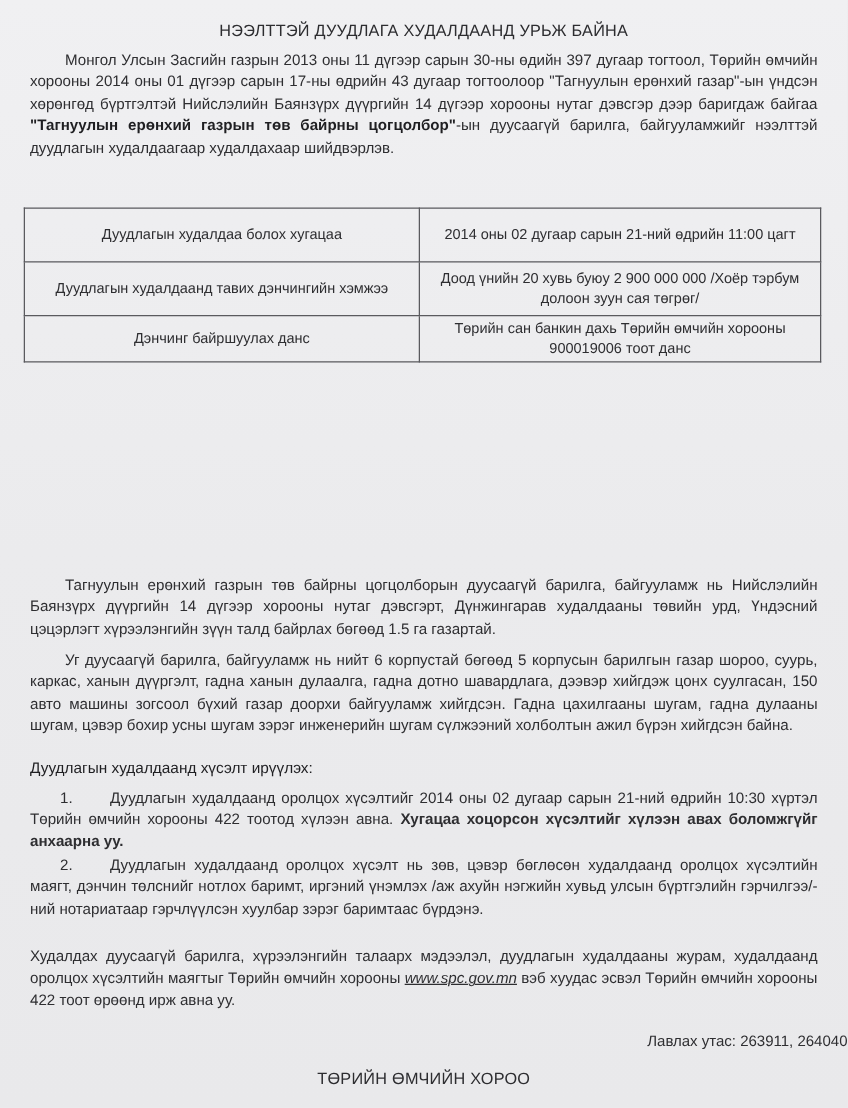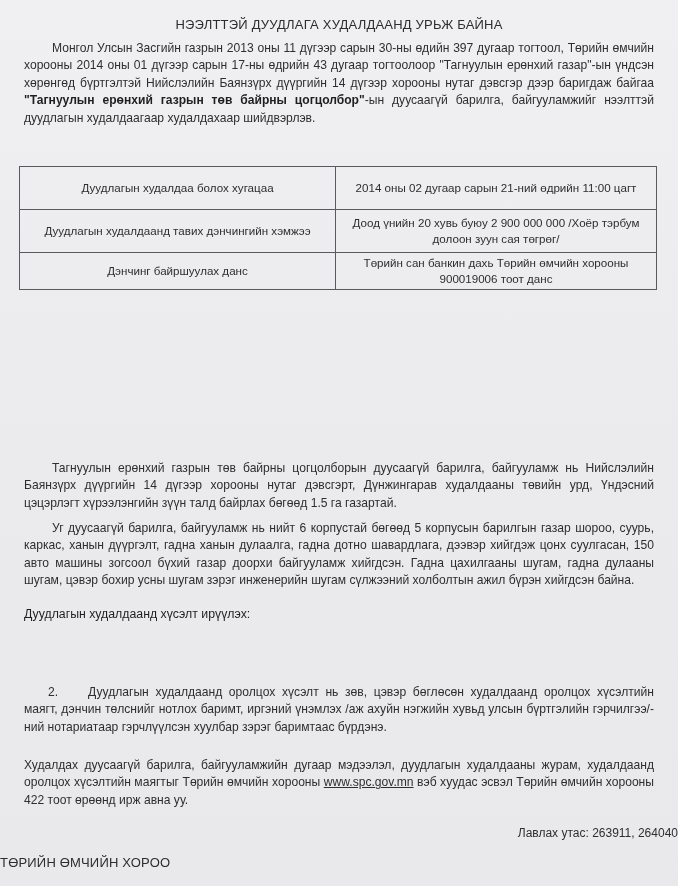--- a/index.html
+++ b/index.html
@@ -78,33 +78,34 @@
       width: 630px;
       font-size: 12.1px;
       line-height: 17.4px;
       text-align: justify;
       color: #2e2e31;
     }
     .li .num { display: inline-block; width: 64px; text-align: left; padding-left: 24px; box-sizing: border-box; }
     #item1 { top: 630px; }
     #item2 { top: 684px; }
     #closing { top: 757px; }
-    .link { text-decoration: underline; color: #2e2e31; }
+    .link { text-decoration: underline; color: #2e2e31; font-style: italic; }
     .phone {
       position: absolute;
       left: 0; width: 678px;
       top: 826px;
       text-align: right;
       font-size: 12px;
       color: #2e2e31;
     }
     .org {
       position: absolute;
       left: 0; width: 678px;
       top: 855px;
+      text-align: center;
       font-size: 13px;
       letter-spacing: 0.2px;
       color: #2d2d30;
     }
   </style>
 </head>
 <body>
 
 <div class="page">
 
@@ -134,26 +135,29 @@
   <div class="para" id="desc1">
     <span class="indent"></span><span>Тагнуулын ерөнхий газрын төв байрны цогцолборын дуусаагүй барилга, байгууламж нь Нийслэлийн Баянзүрх дүүргийн 14 дүгээр хорооны нутаг дэвсгэрт, Дүнжингарав худалдааны төвийн урд, Үндэсний цэцэрлэгт хүрээлэнгийн зүүн талд байрлах бөгөөд 1.5 га газартай.</span>
   </div>
 
   <div class="para" id="desc2">
     <span class="indent"></span><span>Уг дуусаагүй барилга, байгууламж нь нийт 6 корпустай бөгөөд 5 корпусын барилгын газар шороо, суурь, каркас, ханын дүүргэлт, гадна  ханын дулаалга, гадна дотно шавардлага, дээвэр хийгдэж цонх суулгасан, 150 авто машины зогсоол бүхий газар доорхи байгууламж хийгдсэн. Гадна цахилгааны шугам, гадна дулааны шугам, цэвэр бохир усны шугам зэрэг инженерийн шугам сүлжээний холболтын ажил бүрэн хийгдсэн байна.</span>
   </div>
 
   <div class="subhead">Дуудлагын худалдаанд хүсэлт ирүүлэх:</div>
 
+  <div class="li" id="item1">
+    <span class="num">1.</span><span>Дуудлагын худалдаанд оролцох хүсэлтийг 2014 оны 02 дугаар сарын 21-ний өдрийн 10:30 хүртэл  Төрийн өмчийн хорооны  422 тоотод хүлээн авна. </span><b>Хугацаа хоцорсон хүсэлтийг хүлээн авах боломжгүйг анхаарна уу.</b>
+  </div>
 
   <div class="li" id="item2">
     <span class="num">2.</span><span>Дуудлагын худалдаанд оролцох хүсэлт нь зөв, цэвэр бөглөсөн худалдаанд оролцох хүсэлтийн маягт, дэнчин төлснийг нотлох баримт, иргэний үнэмлэх /аж ахуйн нэгжийн хувьд улсын бүртгэлийн гэрчилгээ/-ний нотариатаар гэрчлүүлсэн хуулбар зэрэг баримтаас бүрдэнэ.</span>
   </div>
 
   <div class="para" id="closing">
-    <span>Худалдах дуусаагүй барилга, байгууламжийн дугаар мэдээлэл, дуудлагын худалдааны журам, худалдаанд оролцох хүсэлтийн маягтыг Төрийн өмчийн хорооны </span><span class="link">www.spc.gov.mn</span><span> вэб хуудас эсвэл Төрийн өмчийн хорооны 422 тоот өрөөнд ирж авна уу.</span>
+    <span>Худалдах дуусаагүй барилга, хүрээлэнгийн талаарх мэдээлэл, дуудлагын худалдааны журам, худалдаанд оролцох хүсэлтийн маягтыг Төрийн өмчийн хорооны </span><span class="link">www.spc.gov.mn</span><span> вэб хуудас эсвэл Төрийн өмчийн хорооны 422 тоот өрөөнд ирж авна уу.</span>
   </div>
 
   <div class="phone">Лавлах утас: 263911, 264040</div>
 
   <div class="org">ТӨРИЙН ӨМЧИЙН ХОРОО</div>
 
 </div>
 
 </body></html>

